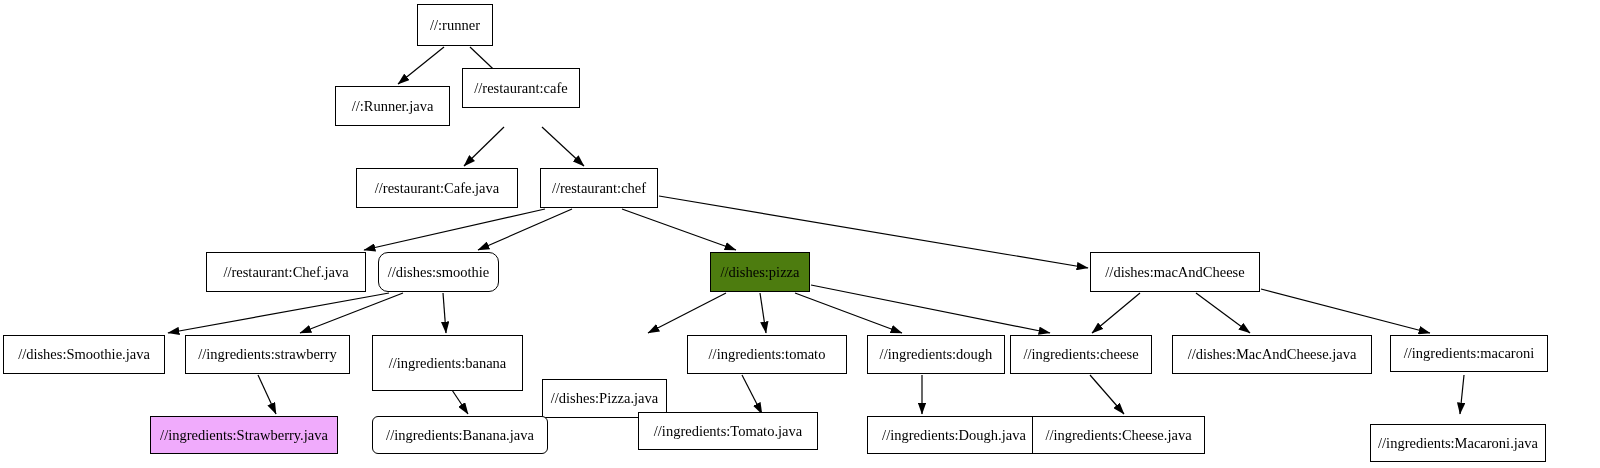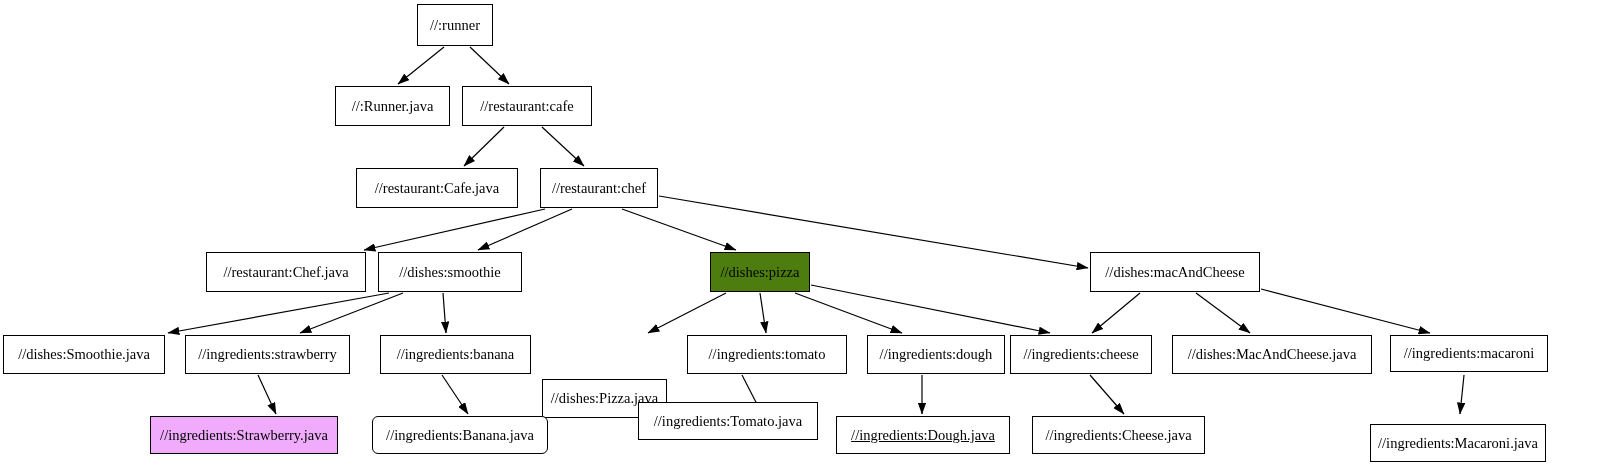--- a/index.html
+++ b/index.html
@@ -88,48 +88,48 @@
         <line x1="1464" y1="375" x2="1460" y2="414" stroke="#000000" stroke-width="1.2" marker-end="url(#arrowhead)"></line>
       </g>
   </svg>
   <div id="node-layer">
       <div class="node" style="left: 417px; top: 4px; width: 76px; height: 42px; border-color: rgb(0, 0, 0); background: rgb(255, 255, 255);">
         <span class="node-label">//:runner</span>
       </div>
       <div class="node" style="left: 335px; top: 86px; width: 115px; height: 40px; border-color: rgb(0, 0, 0); background: rgb(255, 255, 255);">
         <span class="node-label">//:Runner.java</span>
       </div>
-      <div class="node" style="left: 462px; top: 86px; width: 130px; height: 40px; border-color: rgb(0, 0, 0); background: rgb(255, 255, 255);">
+      <div class="node" style="left: 462px; top: 68px; width: 118px; height: 40px; border-color: rgb(0, 0, 0); background: rgb(255, 255, 255);">
         <span class="node-label">//restaurant:cafe</span>
       </div>
       <div class="node" style="left: 356px; top: 168px; width: 162px; height: 40px; border-color: rgb(0, 0, 0); background: rgb(255, 255, 255);">
         <span class="node-label">//restaurant:Cafe.java</span>
       </div>
       <div class="node" style="left: 540px; top: 168px; width: 118px; height: 40px; border-color: rgb(0, 0, 0); background: rgb(255, 255, 255);">
         <span class="node-label">//restaurant:chef</span>
       </div>
       <div class="node" style="left: 206px; top: 252px; width: 160px; height: 40px; border-color: rgb(0, 0, 0); background: rgb(255, 255, 255);">
         <span class="node-label">//restaurant:Chef.java</span>
       </div>
-      <div class="node" style="left: 378px; top: 252px; width: 144px; height: 40px; border-color: rgb(0, 0, 0); background: rgb(255, 255, 255);">
+      <div class="node" style="left: 378px; top: 252px; width: 121px; height: 40px; border-color: rgb(0, 0, 0); background: rgb(255, 255, 255); border-radius: 10px;">
         <span class="node-label">//dishes:smoothie</span>
       </div>
       <div class="node" style="left: 710px; top: 252px; width: 100px; height: 40px; border-color: rgb(0, 0, 0); background: #4d7c0f;">
         <span class="node-label">//dishes:pizza</span>
       </div>
       <div class="node" style="left: 1090px; top: 252px; width: 170px; height: 40px; border-color: rgb(0, 0, 0); background: rgb(255, 255, 255); text-align: right;">
         <span class="node-label">//dishes:macAndCheese</span>
       </div>
       <div class="node" style="left: 3px; top: 335px; width: 162px; height: 39px; border-color: rgb(0, 0, 0); background: rgb(255, 255, 255);">
         <span class="node-label">//dishes:Smoothie.java</span>
       </div>
       <div class="node" style="left: 185px; top: 335px; width: 165px; height: 39px; border-color: rgb(0, 0, 0); background: rgb(255, 255, 255);">
         <span class="node-label">//ingredients:strawberry</span>
       </div>
-      <div class="node" style="left: 372px; top: 335px; width: 151px; height: 39px; border-color: rgb(0, 0, 0); background: rgb(255, 255, 255); margin-left: 8px;">
+      <div class="node" style="left: 372px; top: 335px; width: 151px; height: 56px; border-color: rgb(0, 0, 0); background: rgb(255, 255, 255);">
         <span class="node-label">//ingredients:banana</span>
       </div>
       <div class="node" style="left: 542px; top: 335px; width: 125px; height: 39px; border-color: rgb(0, 0, 0); background: rgb(255, 255, 255); margin-top: 44px;">
         <span class="node-label">//dishes:Pizza.java</span>
       </div>
       <div class="node" style="left: 687px; top: 335px; width: 160px; height: 39px; border-color: rgb(0, 0, 0); background: rgb(255, 255, 255);">
         <span class="node-label">//ingredients:tomato</span>
       </div>
       <div class="node" style="left: 867px; top: 335px; width: 138px; height: 39px; border-color: rgb(0, 0, 0); background: rgb(255, 255, 255);">
         <span class="node-label">//ingredients:dough</span>
@@ -142,24 +142,24 @@
       </div>
       <div class="node" style="left: 1390px; top: 335px; width: 158px; height: 37px; border-color: rgb(0, 0, 0); background: rgb(255, 255, 255);">
         <span class="node-label">//ingredients:macaroni</span>
       </div>
       <div class="node" style="left: 150px; top: 416px; width: 188px; height: 38px; border-color: rgb(0, 0, 0); background: #f0abfc;">
         <span class="node-label">//ingredients:Strawberry.java</span>
       </div>
       <div class="node" style="left: 372px; top: 416px; width: 176px; height: 38px; border-color: rgb(0, 0, 0); background: rgb(255, 255, 255); border-radius: 6px;">
         <span class="node-label">//ingredients:Banana.java</span>
       </div>
-      <div class="node" style="left: 638px; top: 402px; width: 180px; height: 38px; border-color: rgb(0, 0, 0); background: rgb(255, 255, 255);">
+      <div class="node" style="left: 638px; top: 412px; width: 180px; height: 38px; border-color: rgb(0, 0, 0); background: rgb(255, 255, 255);">
         <span class="node-label">//ingredients:Tomato.java</span>
       </div>
-      <div class="node" style="left: 836px; top: 416px; width: 174px; height: 38px; border-color: rgb(0, 0, 0); background: rgb(255, 255, 255); text-decoration: underline;">
+      <div class="node" style="left: 867px; top: 416px; width: 174px; height: 38px; border-color: rgb(0, 0, 0); background: rgb(255, 255, 255);">
         <span class="node-label">//ingredients:Dough.java</span>
       </div>
       <div class="node" style="left: 1032px; top: 416px; width: 173px; height: 38px; border-color: rgb(0, 0, 0); background: rgb(255, 255, 255);">
         <span class="node-label">//ingredients:Cheese.java</span>
       </div>
       <div class="node" style="left: 1370px; top: 416px; width: 176px; height: 38px; border-color: rgb(0, 0, 0); background: rgb(255, 255, 255); margin-top: 8px;">
         <span class="node-label">//ingredients:Macaroni.java</span>
       </div>
     </div>
 </div>

